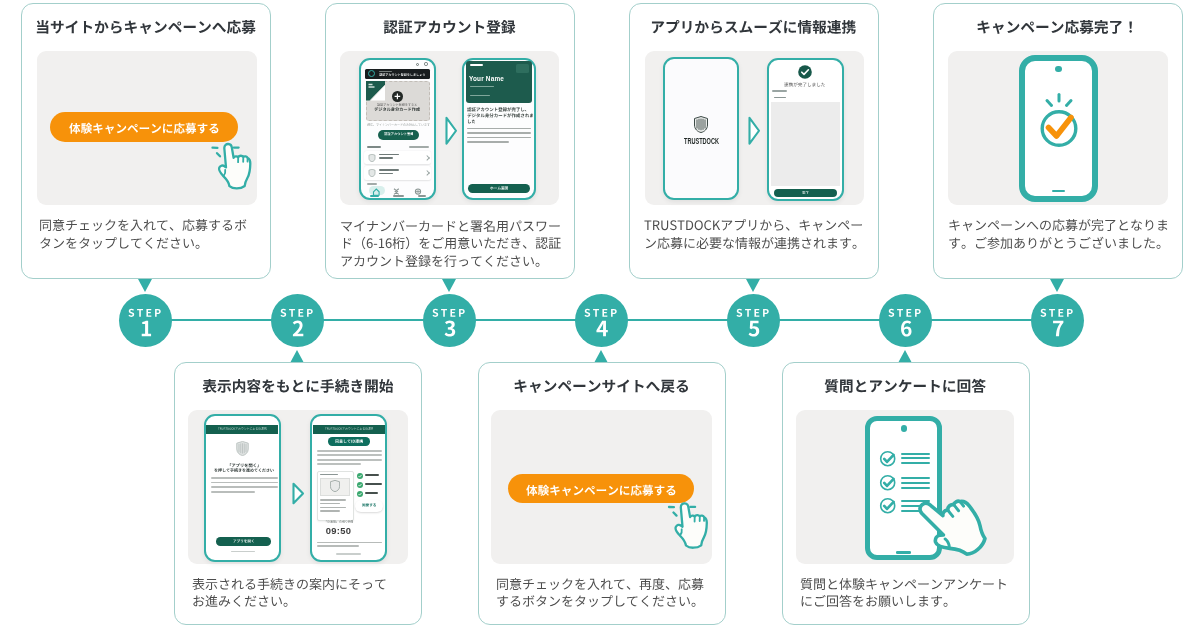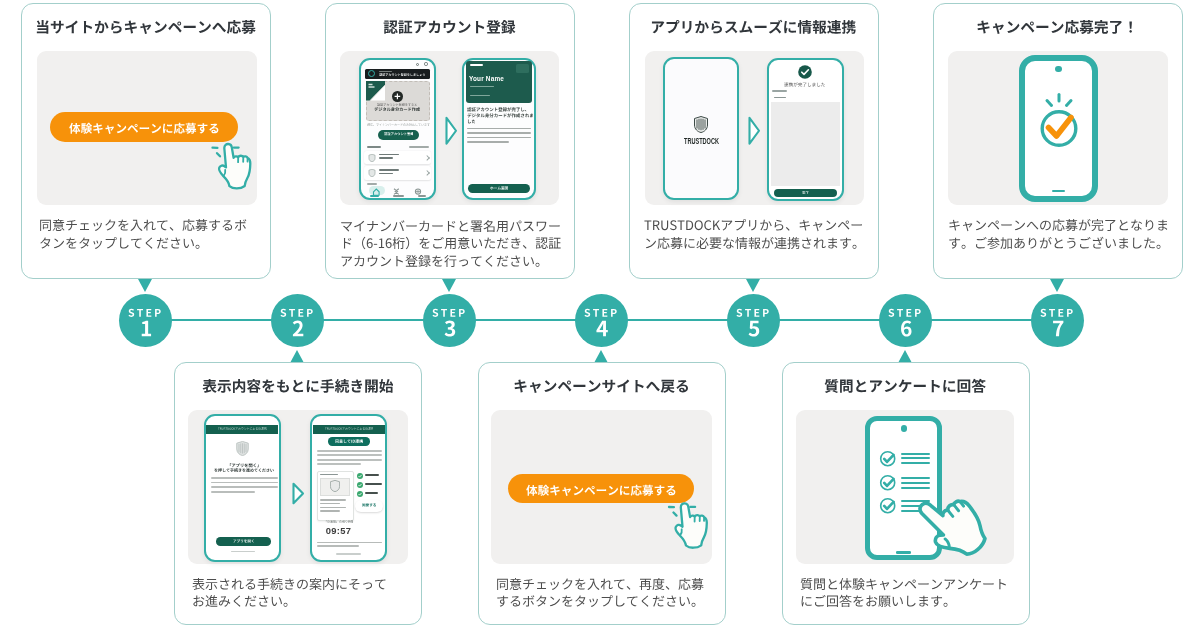--- a/index.html
+++ b/index.html
@@ -1062,21 +1062,21 @@
       <use href="#g133" x="1981"></use>
       <use href="#g134" x="2981"></use>
       <use href="#g193" x="3981"></use>
       <use href="#g93" x="4981"></use>
       <use href="#g194" x="5981"></use>
       <use href="#g160" x="6981"></use>
       <use href="#g195" x="7981"></use>
       <use href="#g196" x="8981"></use>
     </g>
   </svg>
-<div style="position:absolute;left:315px;top:525.6px;width:47px;text-align:center;font:700 9.4px/10px 'Liberation Sans',sans-serif;color:#3c3c3c;letter-spacing:0.3px;">09:57</div>
+<div style="position:absolute;left:315px;top:525.6px;width:47px;text-align:center;font:700 9.4px/10px 'Liberation Sans',sans-serif;color:#3c3c3c;letter-spacing:0.3px;">09:50</div>
 <div style="position:absolute;left:316.5px;top:541.5px;width:65.0px;height:1.7px;background:#b7bbb9;border-radius:1px;"></div>
 <div style="position:absolute;left:316.5px;top:545.4px;width:42.0px;height:1.7px;background:#b7bbb9;border-radius:1px;"></div>
 <div style="position:absolute;left:336.0px;top:553.0px;width:25.0px;height:1.7px;background:#c9cecc;border-radius:1px;"></div>
 <svg style="position:absolute;left:191.5px;top:576.6px;" width="195.0" height="14.3" viewBox="0 -11.96 195.00 14.30">
     <g transform="scale(0.013000)" fill="#4d4d4d">
       <use href="#g197" x="0"></use>
       <use href="#g198" x="1000"></use>
       <use href="#g52" x="2000"></use>
       <use href="#g38" x="3000"></use>
       <use href="#g44" x="4000"></use>

